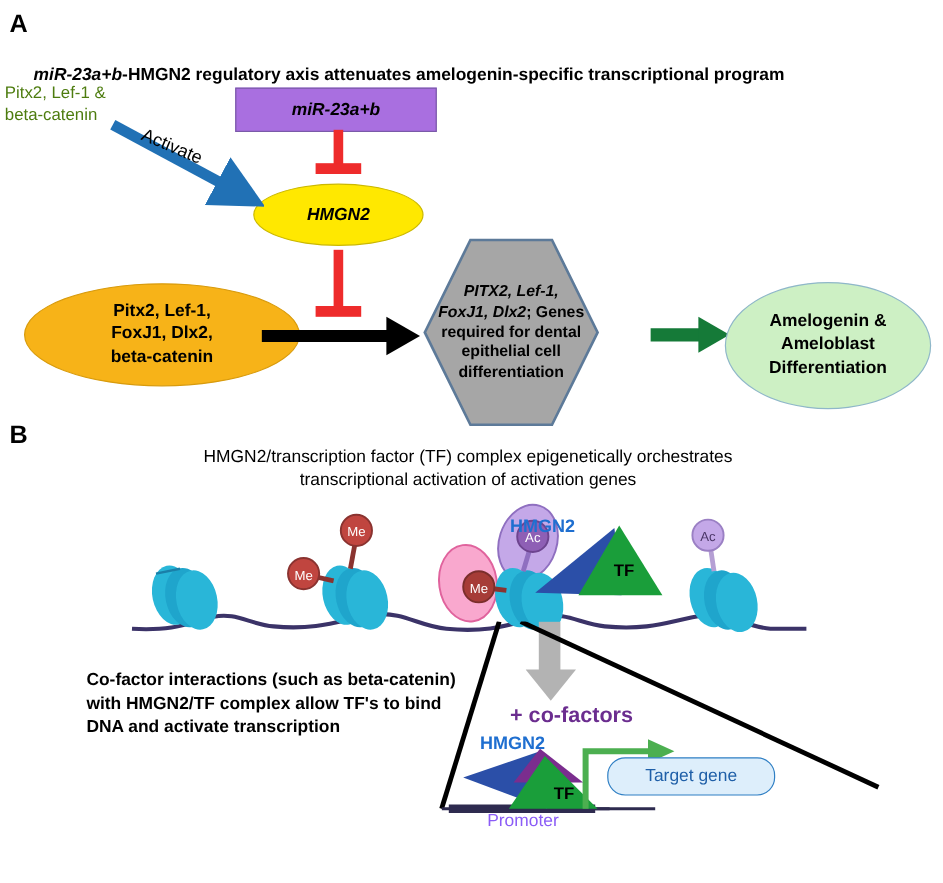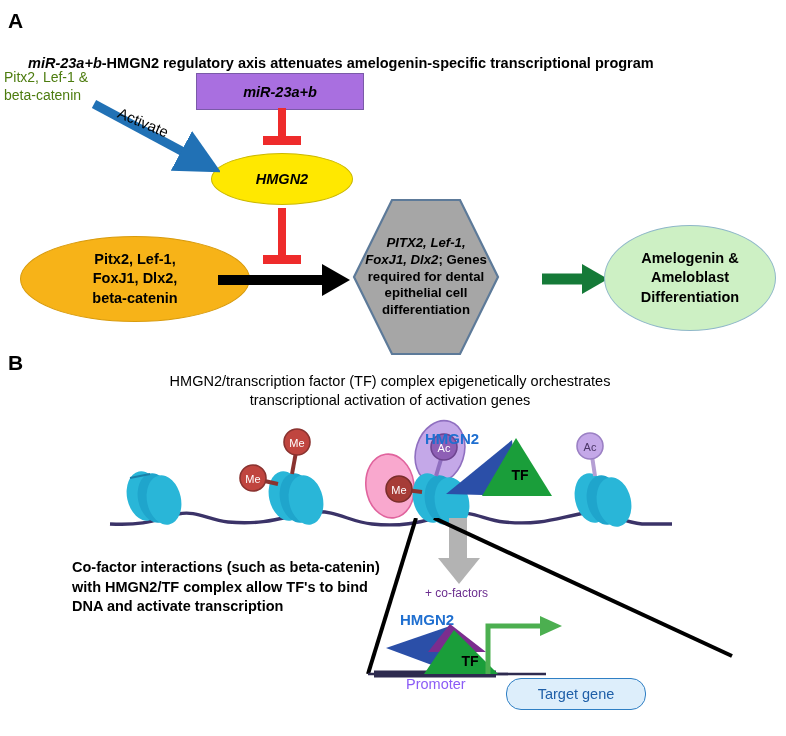--- a/index.html
+++ b/index.html
@@ -151,22 +151,22 @@
     line-height: 1.36;
     width: 330px;
   }
   .hmgn2-tag {
     font-size: 15px;
     font-weight: bold;
     color: #1f6fd0;
     white-space: nowrap;
   }
   .cofactors-tag {
-    font-size: 12px;
-    font-weight: normal;
+    font-size: 18px;
+    font-weight: bold;
     color: #6b2d8f;
     white-space: nowrap;
   }
   .promoter-tag {
     font-size: 14.5px;
     color: #8b5cf6;
     white-space: nowrap;
   }
   .target-gene-box {
     width: 140px;
@@ -237,21 +237,21 @@
       <span class="ital">PITX2, Lef-1,</span><br>
       <span class="ital">FoxJ1, Dlx2</span><span>; Genes required for dental epithelial cell differentiation</span>
     </div>
   </div>
 
   <svg class="abs" style="left:542px; top:258px;" width="66" height="42">
     <line x1="0" y1="21" x2="44" y2="21" stroke="#157a38" stroke-width="11"></line>
     <path d="M40,6 L66,21 L40,36 z" fill="#157a38"></path>
   </svg>
 
-  <div class="abs green-ellipse" style="left:604px; top:225px; white-space:pre;">Amelogenin &amp;
+  <div class="abs green-ellipse" style="left:604px; top:235px; white-space:pre;">Amelogenin &amp;
 Ameloblast
 Differentiation</div>
 
   <div class="abs panel-letter" style="left:8px; top:352px;">B</div>
 
   <div class="abs panel-b-title" style="left:110px; top:372px;">
     <span>HMGN2/transcription factor (TF) complex epigenetically orchestrates</span><br>
     <span>transcriptional activation of activation genes</span>
   </div>
 
@@ -351,15 +351,15 @@
 
     <polygon points="86,30 130,74 56,74" fill="#1a9e3a"></polygon>
     <text x="102" y="66" font-family="Liberation Sans, sans-serif" font-size="14" font-weight="bold" fill="#000" text-anchor="middle">TF</text>
 
     <path d="M120,74 L120,26 L178,26" fill="none" stroke="#4caf50" stroke-width="5"></path>
     <path d="M172,16 L194,26 L172,36 z" fill="#4caf50"></path>
   </svg>
 
   <div class="abs promoter-tag" style="left:406px; top:676px;">Promoter</div>
 
-  <div class="abs target-gene-box" style="left:506px; top:678px;border-radius:15px;">Target gene</div>
+  <div class="abs target-gene-box" style="left:506px; top:631px;border-radius:15px;">Target gene</div>
 
 </div>
 
 </body></html>

